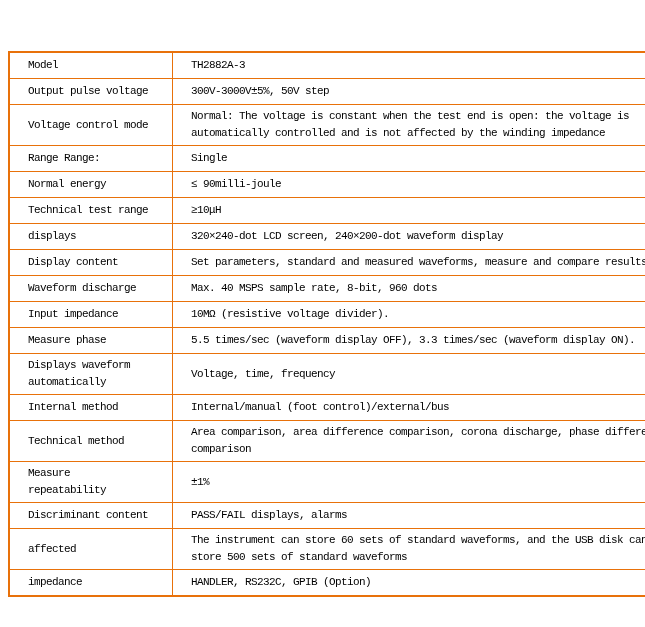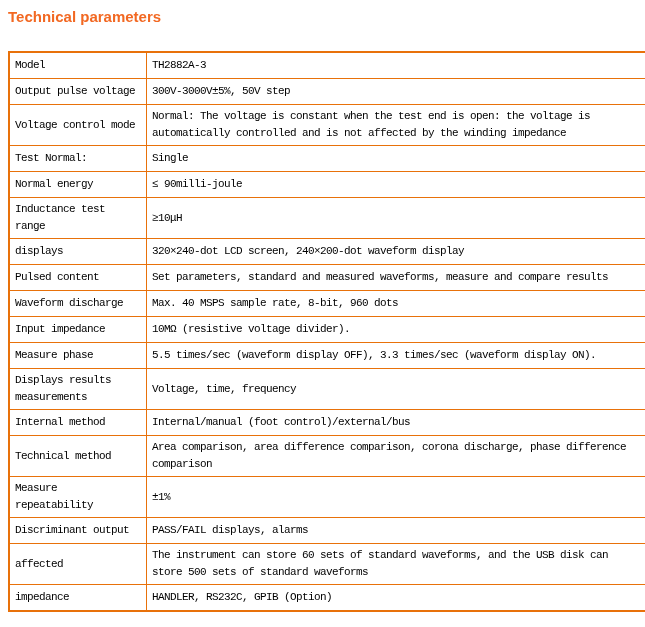--- a/index.html
+++ b/index.html
@@ -33,121 +33,120 @@
     top: 51px;
     width: 618px;
     table-layout: fixed;
     border-collapse: collapse;
     border: 2px solid #e8710a;
     background: #ffffff;
   }
   table.spec-table td {
     border: 1px solid #e8710a;
     vertical-align: middle;
-    padding: 3px 5px;
+    padding: 3px 18px;
     height: 19px;
     font-family: "Liberation Mono", "DejaVu Sans Mono", monospace;
     font-size: 11px;
     letter-spacing: -0.6px;
     line-height: 17px;
     color: #000000;
     word-wrap: break-word;
   }
   td.label-cell {
     width: 126px;
   }
   td.value-cell {
     width: 492px;
   }
 </style>
 </head>
 <body>
 
 <div class="page">
-  <div class="page-title">Technical parameters</div>
 
   <table class="spec-table">
     <tbody id="param-tbody">
   <tr>
     <td class="label-cell">Model</td>
     <td class="value-cell">TH2882A-3</td>
   </tr>
 
   <tr>
     <td class="label-cell">Output pulse voltage</td>
     <td class="value-cell">300V-3000V±5%, 50V step</td>
   </tr>
 
   <tr>
     <td class="label-cell">Voltage control mode</td>
     <td class="value-cell">Normal: The voltage is constant when the test end is open: the voltage is automatically controlled and is not affected by the winding impedance</td>
   </tr>
 
   <tr>
-    <td class="label-cell">Test Normal:</td>
+    <td class="label-cell">Range Range:</td>
     <td class="value-cell">Single</td>
   </tr>
 
   <tr>
     <td class="label-cell">Normal energy</td>
     <td class="value-cell">≤ 90milli-joule</td>
   </tr>
 
   <tr>
-    <td class="label-cell">Inductance test range</td>
+    <td class="label-cell">Technical test range</td>
     <td class="value-cell">≥10μH</td>
   </tr>
 
   <tr>
     <td class="label-cell">displays</td>
     <td class="value-cell">320×240-dot LCD screen, 240×200-dot waveform display</td>
   </tr>
 
   <tr>
-    <td class="label-cell">Pulsed content</td>
+    <td class="label-cell">Display content</td>
     <td class="value-cell">Set parameters, standard and measured waveforms, measure and compare results</td>
   </tr>
 
   <tr>
     <td class="label-cell">Waveform discharge</td>
     <td class="value-cell">Max. 40 MSPS sample rate, 8-bit, 960 dots</td>
   </tr>
 
   <tr>
     <td class="label-cell">Input impedance</td>
     <td class="value-cell">10MΩ (resistive voltage divider).</td>
   </tr>
 
   <tr>
     <td class="label-cell">Measure phase</td>
     <td class="value-cell">5.5 times/sec (waveform display OFF), 3.3 times/sec (waveform display ON).</td>
   </tr>
 
   <tr>
-    <td class="label-cell">Displays results measurements</td>
+    <td class="label-cell">Displays waveform automatically</td>
     <td class="value-cell">Voltage, time, frequency</td>
   </tr>
 
   <tr>
     <td class="label-cell">Internal method</td>
     <td class="value-cell">Internal/manual (foot control)/external/bus</td>
   </tr>
 
   <tr>
     <td class="label-cell">Technical method</td>
     <td class="value-cell">Area comparison, area difference comparison, corona discharge, phase difference comparison</td>
   </tr>
 
   <tr>
     <td class="label-cell">Measure repeatability</td>
     <td class="value-cell">±1%</td>
   </tr>
 
   <tr>
-    <td class="label-cell">Discriminant output</td>
+    <td class="label-cell">Discriminant content</td>
     <td class="value-cell">PASS/FAIL displays, alarms</td>
   </tr>
 
   <tr>
     <td class="label-cell">affected</td>
     <td class="value-cell">The instrument can store 60 sets of standard waveforms, and the USB disk can store 500 sets of standard waveforms</td>
   </tr>
 
   <tr>
     <td class="label-cell">impedance</td>

